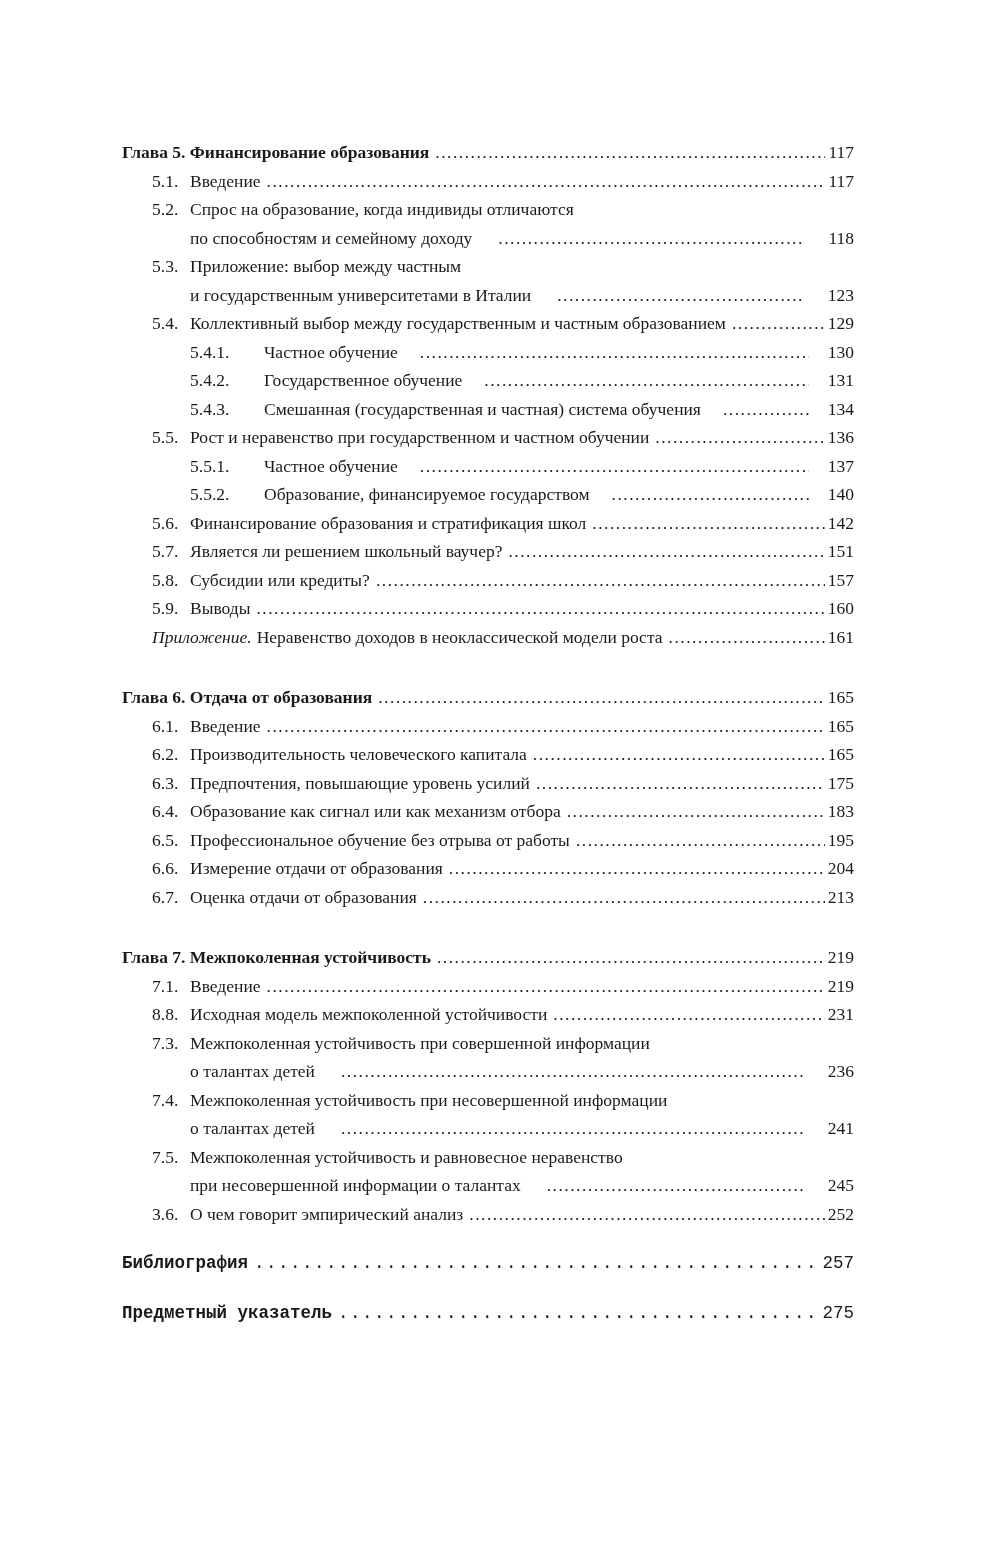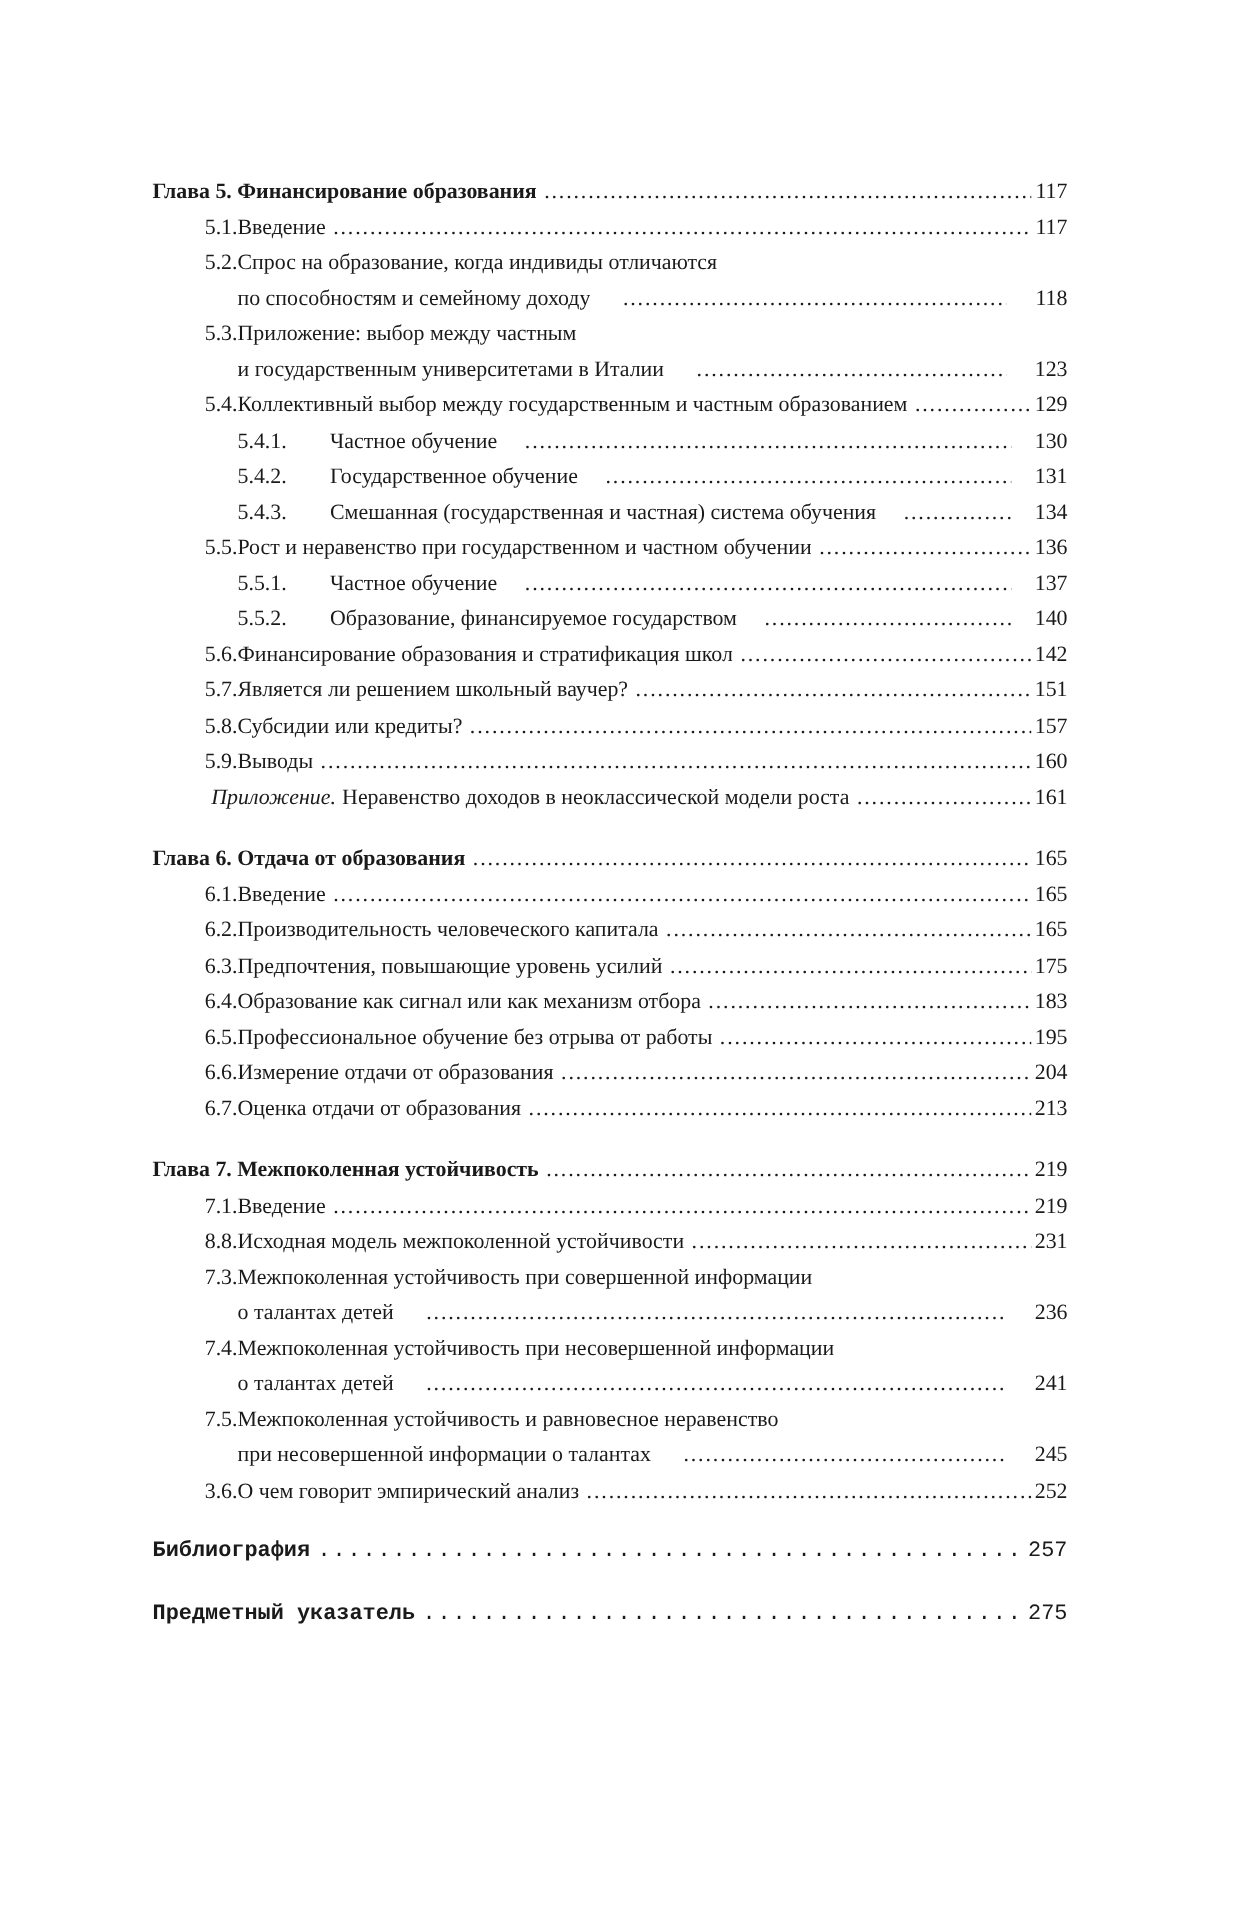--- a/index.html
+++ b/index.html
@@ -17,41 +17,41 @@
     font-size: 17.5px;
     padding: 138px 122px 60px 122px;
   }
   .row {
     display: flex;
     align-items: baseline;
     line-height: 28.5px;
     white-space: nowrap;
   }
   .bold { font-weight: bold; }
-  .italic { font-style: italic; margin-right: 5px; margin-left: 17px; }
+  .italic { font-style: italic; margin-right: 5px; }
   .num { flex: 0 0 auto; }
-  .lvl1 { padding-left: 30px; text-align: right; }
+  .lvl1 { padding-left: 30px; }
   .lvl1 .num { width: 38px; }
   .lvl2 { padding-left: 68px; gap: 16px; }
   .lvl2 .num { width: 58px; }
   .cont1 { padding-left: 68px; gap: 20px; }
   .text { flex: 0 1 auto; overflow: hidden; }
   .leader {
     flex: 1 1 0;
     overflow: hidden;
     white-space: nowrap;
     margin: 0 3px 0 6px;
     min-width: 10px;
   }
   .leader::after {
     content: "..........................................................................................................................................................................";
     letter-spacing: 1.5px;
   }
   .pagenum { flex: 0 0 auto; }
-  .section + .section { margin-top: 21px; }
+  .section + .section { margin-top: 32px; }
   .standalone { margin-top: 21px; font-family: Liberation Mono, monospace; }
 </style>
 </head>
 <body>
 
 <main class="page">
   <div id="toc-root">
       <section class="section">
         <div class="row heading-row">
           <span class="bold">Глава 5. Финансирование образования</span>

